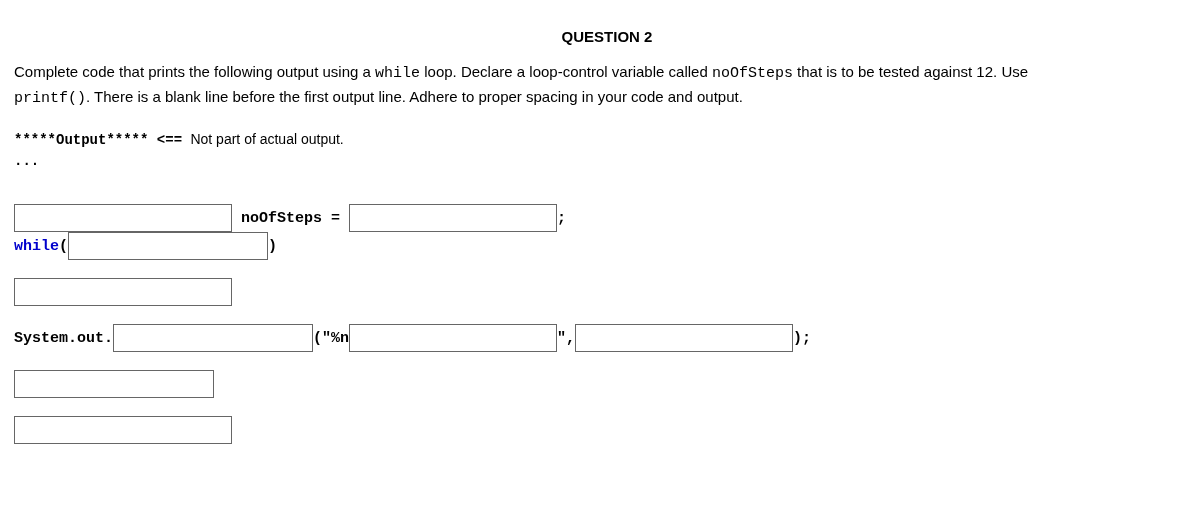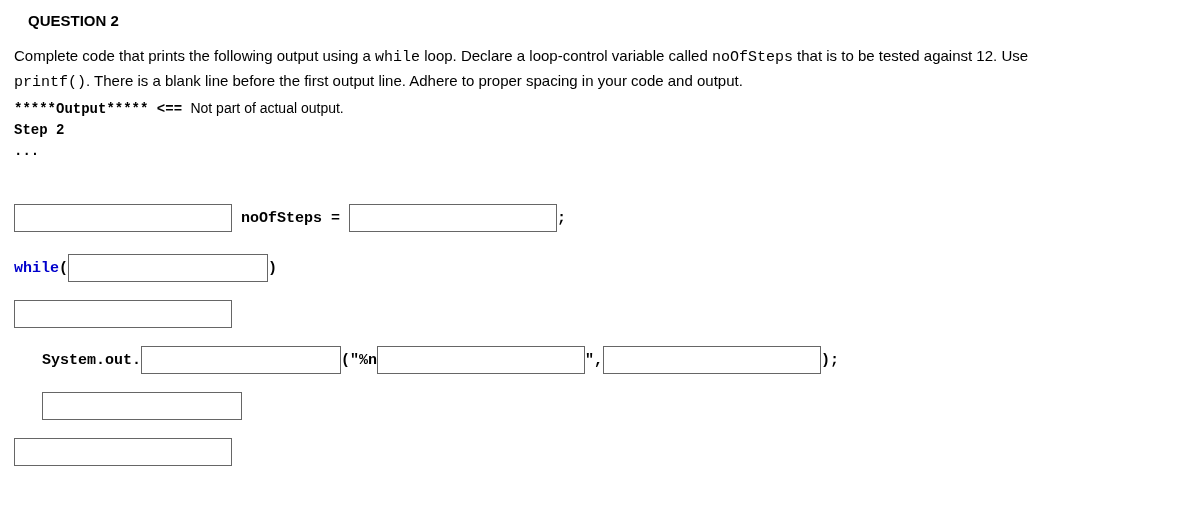--- a/index.html
+++ b/index.html
@@ -10,54 +10,53 @@
       font-size: 15px;
       color: #000;
       background: #fff;
       margin: 0;
       padding: 12px 14px;
       width: 1200px;
     }
     .heading {
       font-weight: bold;
       font-size: 15px;
-      margin: 0 0 16px 14px;
+      margin: 16px 0 16px 14px;
+      text-align: center;
     }
     .instructions {
       font-size: 15px;
       line-height: 1.5;
-      margin-bottom: 4px;
+      margin-bottom: 19px;
     }
     .mono {
       font-family: "Courier New", Courier, monospace;
     }
     .output-block {
       font-family: "Courier New", Courier, monospace;
       font-weight: bold;
       font-size: 14px;
       line-height: 1.5;
-      margin-bottom: 42px;
+      margin-bottom: 32px;
     }
     .output-note {
       font-family: Arial, Helvetica, sans-serif;
       font-weight: normal;
     }
     .code-area {
       font-family: "Courier New", Courier, monospace;
       font-weight: bold;
       font-size: 15px;
     }
     .code-line {
       display: flex;
       align-items: center;
-      margin-bottom: 22px;
       flex-wrap: nowrap;
     }
     .code-line.indent {
-      margin-left: 28px;
     }
     .code-line.tight {
       margin-bottom: 18px;
     }
     input.blank {
       height: 28px;
       border: 1px solid #666;
       background: #fff;
       font-family: "Courier New", Courier, monospace;
       font-size: 14px;
@@ -79,21 +78,20 @@
 <div class="heading">QUESTION 2</div>
 
 <div class="instructions">
   <span>Complete code that prints the following output using a </span><span class="mono">while</span><span> loop.  Declare a loop-control variable called </span><span class="mono">noOfSteps</span><span> that is to be tested against 12.  Use </span><br><span class="mono">printf()</span><span>. There is a blank line before the first output line.  Adhere to proper spacing in your code and output.</span>
 </div>
 
 <div class="output-block">
   <div>
     <span>*****Output*****</span><span> &lt;== </span><span class="output-note">Not part of actual output.</span>
   </div>
-  <div>Step 2</div>
   <div>...</div>
 </div>
 
 <div class="code-area">
 
   <div class="code-line">
     <input class="blank w-xl" type="text" style="">
     <span class="txt"> noOfSteps = </span>
     <input class="blank w-lg" type="text" style="">
     <span class="txt">;</span>

